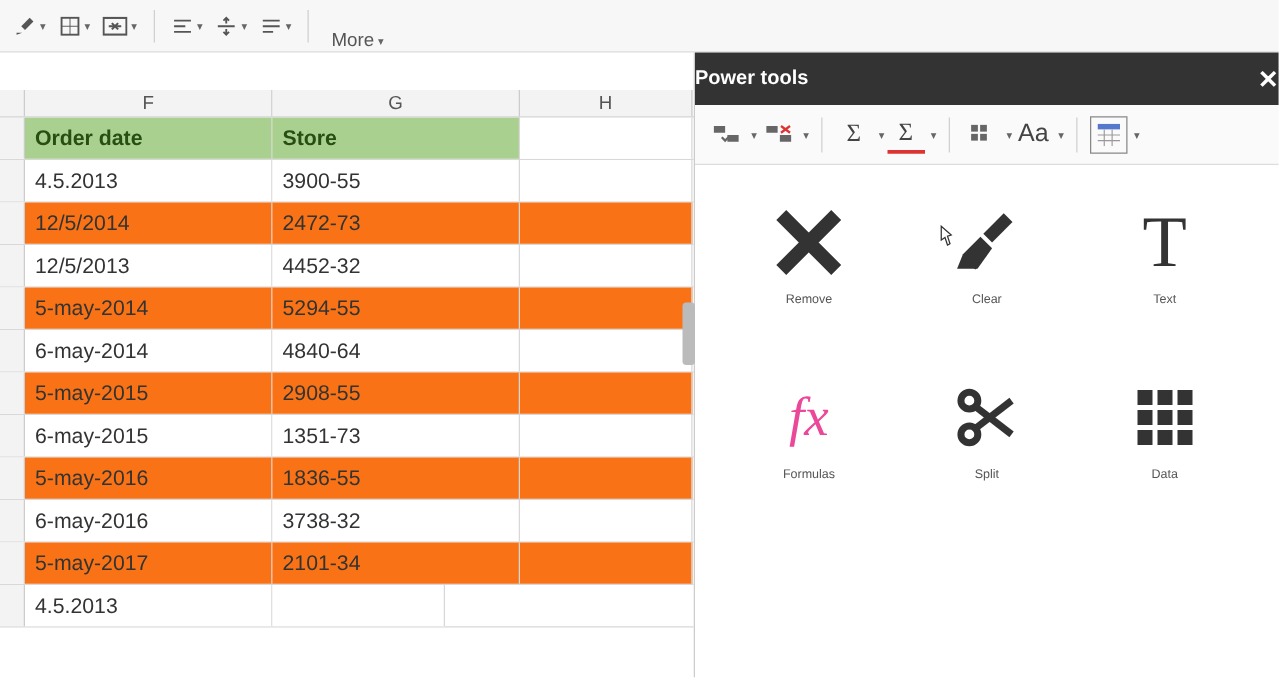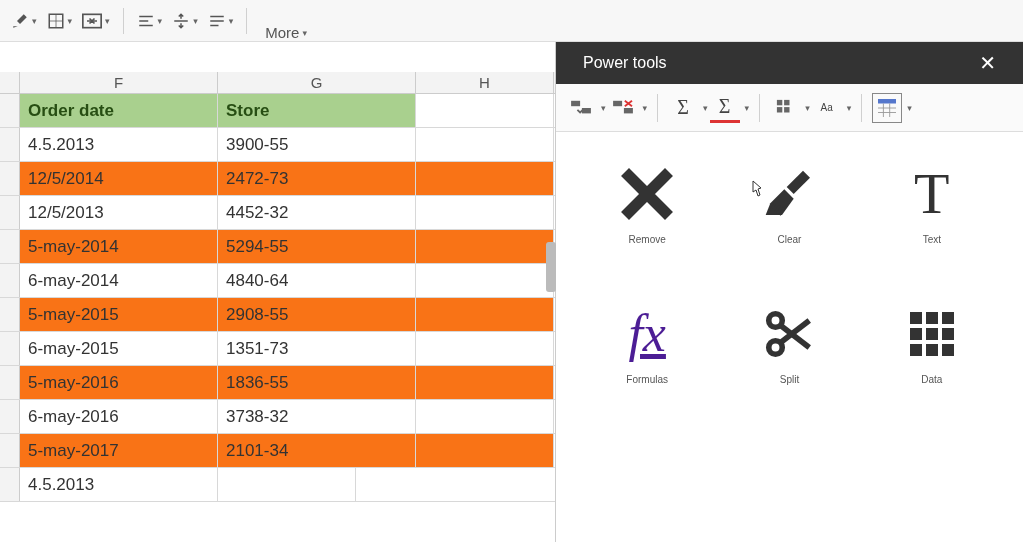--- a/index.html
+++ b/index.html
@@ -111,23 +111,23 @@
     flex-direction: column;
     background: #fff;
     position: relative;
   }
   .panel-hdr {
     height: 42px;
     background: #333;
     color: #fff;
     display: flex;
     align-items: center;
-    padding: 0 27px;
+    padding: 0 0;
     font-size: 16px;
-    font-weight: normal;
+    font-weight: bold;
   }
   .panel-close {
     margin-left: auto;
     font-size: 20px;
     cursor: pointer;
   }
   .panel-toolbar {
     height: 48px;
     border-bottom: 1px solid #ddd;
     display: flex;
@@ -357,21 +357,21 @@
       <span class="ptb-sep"></span>
       <span class="ptb-btn">
         <svg width="18" height="18" viewBox="0 0 20 20">
             <rect x="1" y="1" width="6" height="6" fill="#666"></rect>
             <rect x="9" y="1" width="6" height="6" fill="#666"></rect>
             <rect x="1" y="9" width="6" height="6" fill="#666"></rect>
             <rect x="9" y="9" width="6" height="6" fill="#666"></rect>
           </svg>
       </span>
       <span class="dd-caret">▾</span>
-      <span class="ptb-btn" style="font-size:10px;">Aa</span>
+      <span class="ptb-btn" style="font-size:20px;">Aa</span>
       <span class="dd-caret">▾</span>
       <span class="ptb-sep"></span>
       <span class="ptb-btn" style="border:1px solid #888;">
         <svg width="18" height="18" viewBox="0 0 20 20">
             <rect x="0" y="0" width="20" height="5" fill="#5577cc"></rect>
             <line x1="0" y1="10" x2="20" y2="10" stroke="#999"></line>
             <line x1="0" y1="15" x2="20" y2="15" stroke="#999"></line>
             <line x1="6" y1="5" x2="6" y2="20" stroke="#999"></line>
             <line x1="13" y1="5" x2="13" y2="20" stroke="#999"></line>
           </svg>
@@ -402,21 +402,21 @@
         <span class="tool-label">Clear</span>
       </div>
       <div class="tool-item">
         <div class="tool-icon">
           <span style="font-size:58px;font-family:Georgia,serif;color:#333;line-height:54px;">T</span>
         </div>
         <span class="tool-label">Text</span>
       </div>
       <div class="tool-item">
         <div class="tool-icon">
-          <span style="font-size:52px;font-family:Georgia,serif;font-style:italic;color:#4c1d95;line-height:54px;text-decoration:underline;">fx</span>
+          <span style="font-size:44px;font-family:Georgia,serif;font-style:italic;color:#ec4899;line-height:54px;">fx</span>
         </div>
         <span class="tool-label">Formulas</span>
       </div>
       <div class="tool-item">
         <div class="tool-icon">
           <svg width="54" height="54" viewBox="0 0 24 24">
               <circle cx="6" cy="6" r="3" fill="none" stroke="#333" stroke-width="2.5"></circle>
               <circle cx="6" cy="18" r="3" fill="none" stroke="#333" stroke-width="2.5"></circle>
               <line x1="8" y1="8" x2="21" y2="18" stroke="#333" stroke-width="2.5"></line>
               <line x1="8" y1="16" x2="21" y2="6" stroke="#333" stroke-width="2.5"></line>

